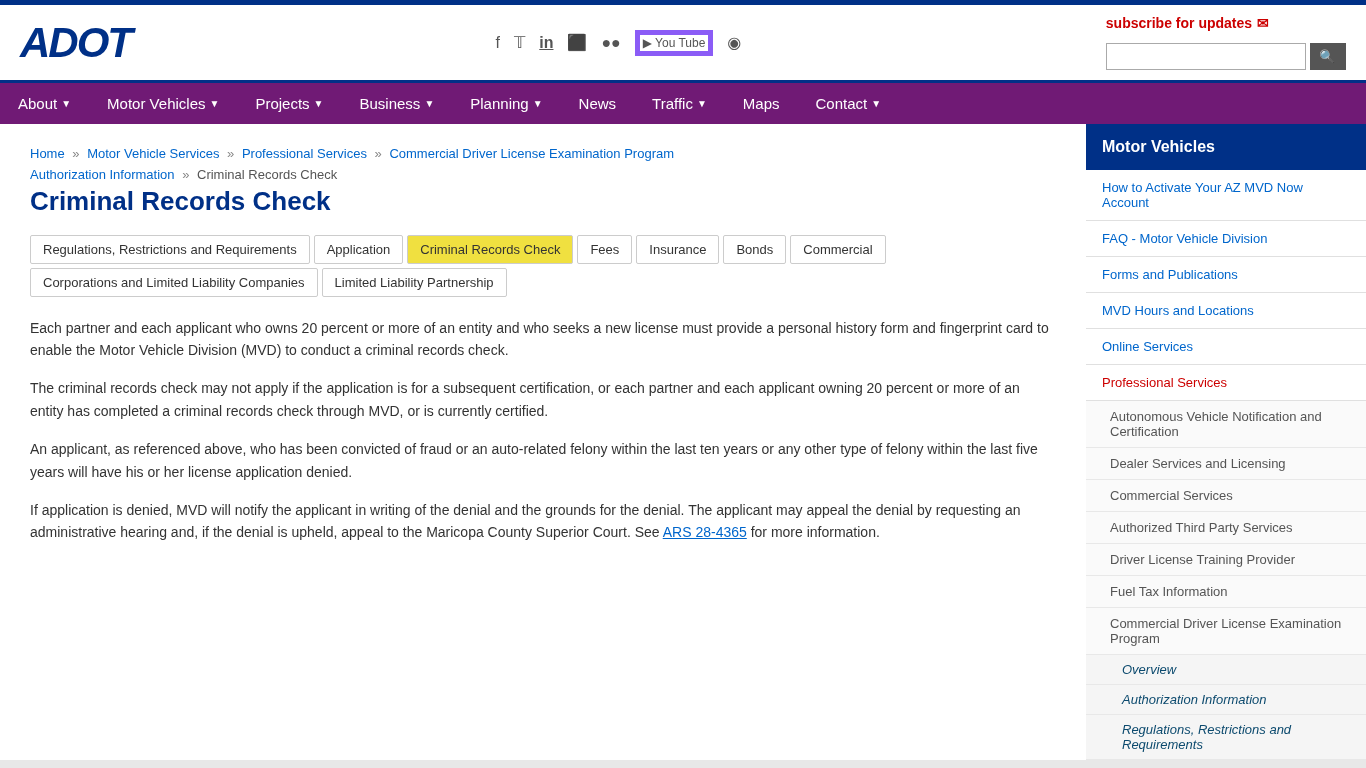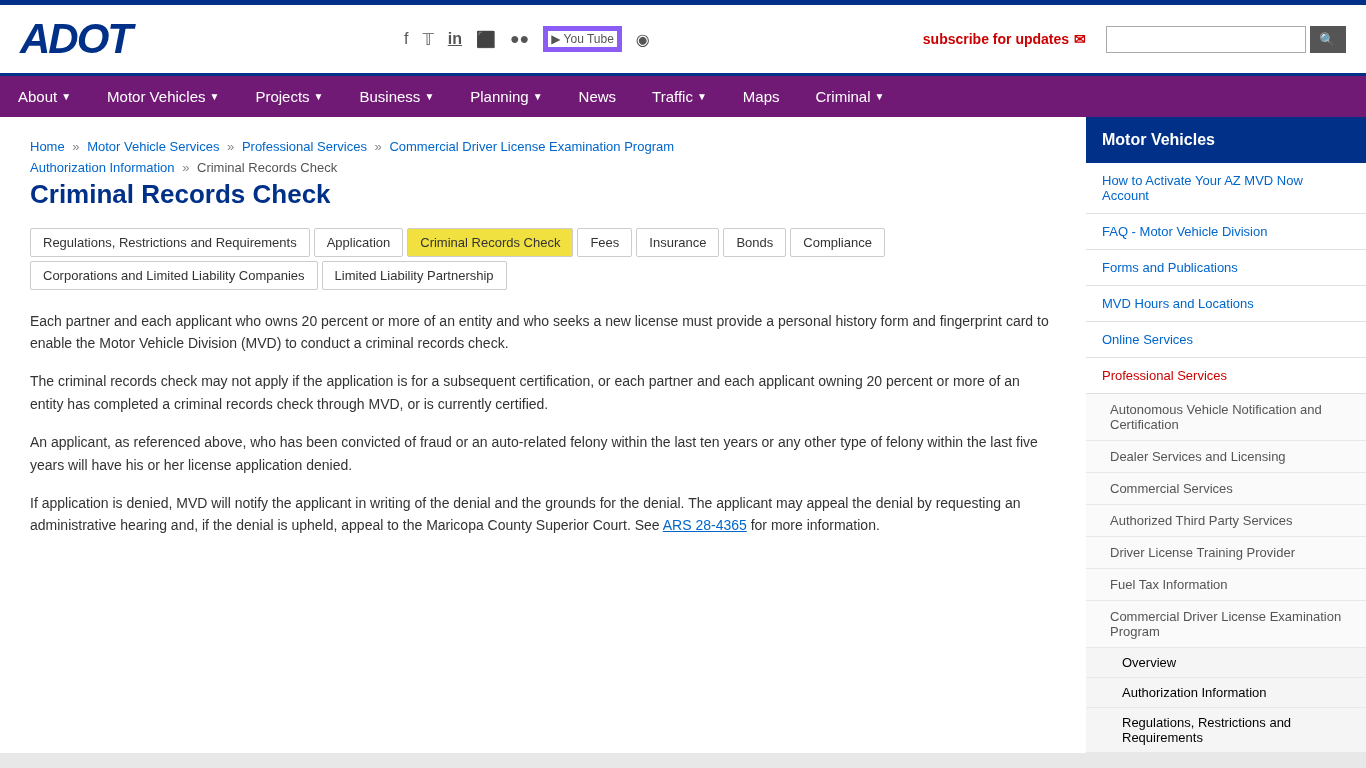--- a/index.html
+++ b/index.html
@@ -35,23 +35,23 @@
       justify-content: center;
     }
     .social-icon {
       color: #555;
       font-size: 16px;
       cursor: pointer;
       text-decoration: none;
     }
     .top-right {
       display: flex;
-      flex-direction: row;
-      align-items: center;
-      gap: 20px;
+      flex-direction: column;
+      align-items: flex-start;
+      gap: 12px;
     }
     .subscribe-link {
       color: #cc0000;
       font-weight: bold;
       font-size: 14px;
       text-decoration: none;
       display: flex;
       align-items: center;
       gap: 5px;
     }
@@ -196,24 +196,25 @@
       font-size: 13px;
       color: #555;
       text-decoration: none;
       border-bottom: 1px solid #e8e8e8;
       background: #fafafa;
     }
     .sidebar-sub-sub-link {
       display: block;
       padding: 7px 16px 7px 36px;
       font-size: 13px;
-      color: #000000;
+      color: #0c4a6e;
       text-decoration: none;
       border-bottom: 1px solid #e8e8e8;
       background: #f5f5f5;
+      font-style: italic;
     }
 
     
     .top-strip {
       background: #003087;
       height: 5px;
       max-width: 1366px;
       margin: 0 auto;
     }
   </style>
@@ -272,21 +273,21 @@
     <span>News</span>
   </a>
   <a class="nav-item" href="#">
     <span>Traffic</span>
     <span class="nav-arrow">▼</span>
   </a>
   <a class="nav-item" href="#">
     <span>Maps</span>
   </a>
   <a class="nav-item" href="#">
-    <span>Criminal</span>
+    <span>Contact</span>
     <span class="nav-arrow">▼</span>
   </a>
 </div>
 
 <div class="content-wrapper">
   <div class="main-content">
 
     <div class="breadcrumb">
       <a href="#">Home</a>
       <span class="separator">»</span>
@@ -303,21 +304,21 @@
 
     <h1 class="page-title">Criminal Records Check</h1>
 
     <div class="tab-nav">
       <div class="tab-item">Regulations, Restrictions and Requirements</div>
       <div class="tab-item">Application</div>
       <div class="tab-item active">Criminal Records Check</div>
       <div class="tab-item">Fees</div>
       <div class="tab-item">Insurance</div>
       <div class="tab-item">Bonds</div>
-      <div class="tab-item">Compliance</div>
+      <div class="tab-item">Commercial</div>
       <div class="tab-item">Corporations and Limited Liability Companies</div>
       <div class="tab-item">Limited Liability Partnership</div>
     </div>
 
     <div class="body-text">
       <p>Each partner and each applicant who owns 20 percent or more of an entity and who seeks a new license must provide a personal history form and fingerprint card to enable the Motor Vehicle Division (MVD) to conduct a criminal records check.</p>
       <p>The criminal records check may not apply if the application is for a subsequent certification, or each partner and each applicant owning 20 percent or more of an entity has completed a criminal records check through MVD, or is currently certified.</p>
       <p>An applicant, as referenced above, who has been convicted of fraud or an auto-related felony within the last ten years or any other type of felony within the last five years will have his or her license application denied.</p>
       <p>
         <span>If application is denied, MVD will notify the applicant in writing of the denial and the grounds for the denial. The applicant may appeal the denial by requesting an administrative hearing and, if the denial is upheld, appeal to the Maricopa County Superior Court. See </span><a href="#">ARS 28-4365</a><span> for more information.</span>

